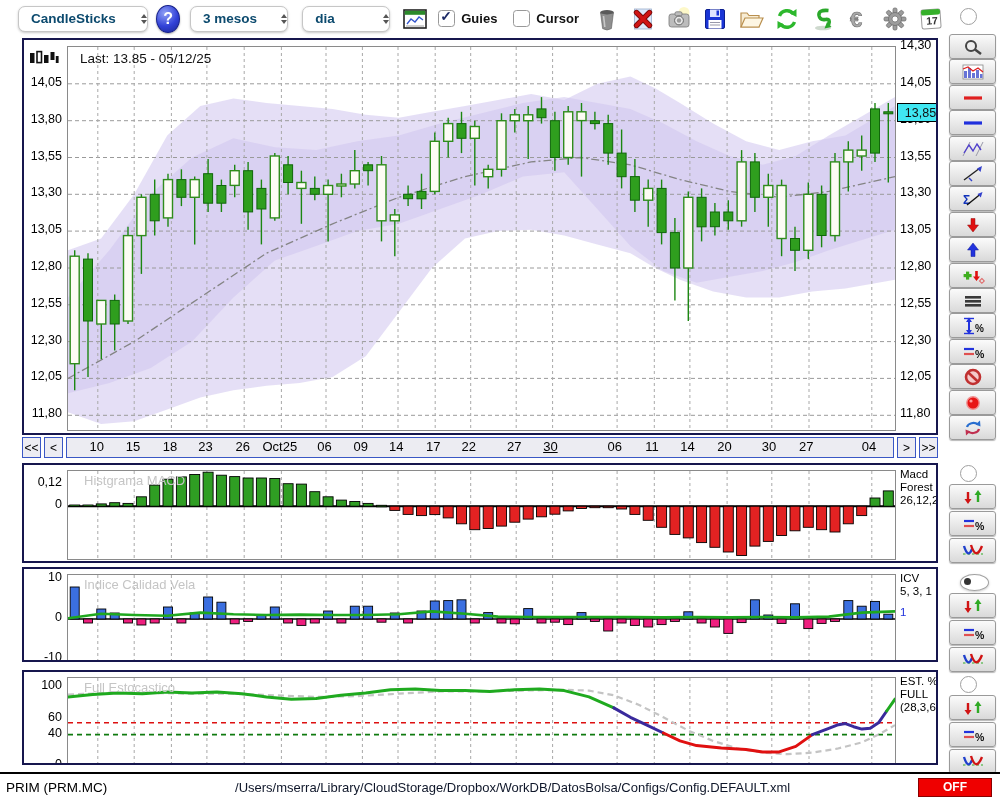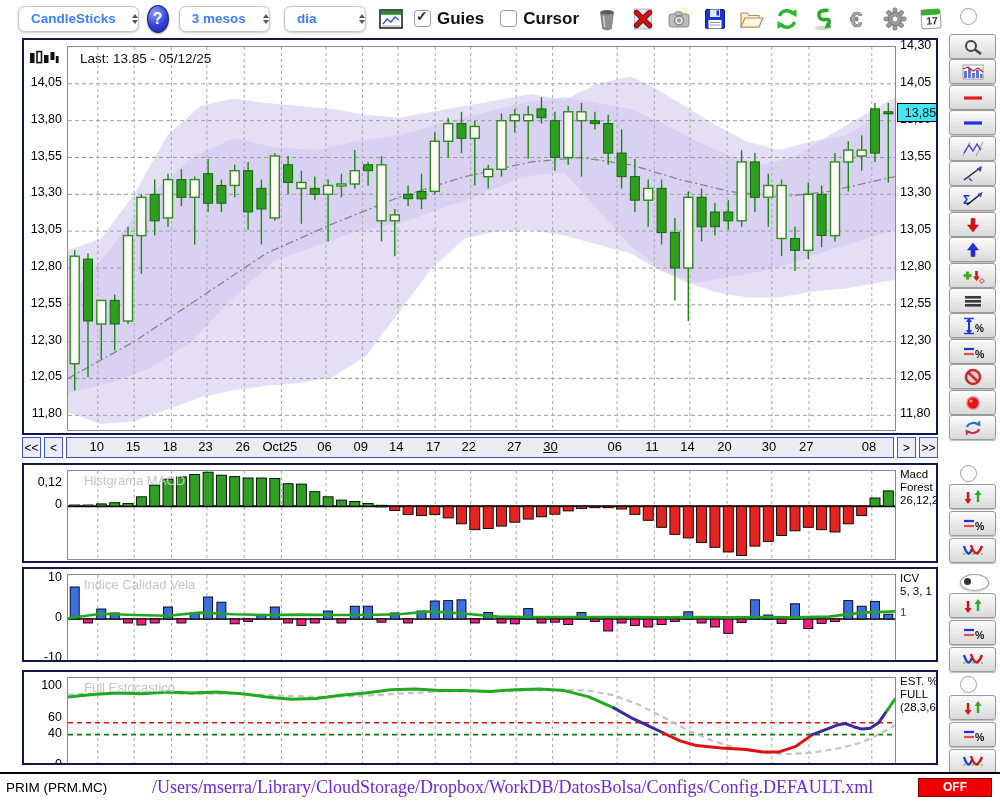--- a/index.html
+++ b/index.html
@@ -2,30 +2,30 @@
 <html><head>
 <meta charset="utf-8">
 <style>
   html,body{margin:0;padding:0;background:#fff;}
   #app{position:relative;width:1000px;height:800px;background:#fff;overflow:hidden;
        font-family:"Liberation Sans",sans-serif;color:#111;}
   
   #toolbar{position:absolute;left:0;top:0;width:945px;height:37px;display:flex;align-items:center;background:#fff;}
   .sel{height:24px;border:1px solid #c6c6c6;border-radius:7px;background:#fff;
        box-shadow:0 1px 2.5px rgba(0,0,0,.22);display:flex;align-items:center;justify-content:space-between;
-       padding:0 0 0 12px;font-size:13.5px;font-weight:600;color:#3b82f6;cursor:pointer;}
+       padding:0 0 0 12px;font-size:13.5px;font-weight:600;color:#0c4a6e;cursor:pointer;}
   .chev{display:flex;flex-direction:column;gap:2px;margin-left:8px;}
   .chev i{width:0;height:0;border-left:3.5px solid transparent;border-right:3.5px solid transparent;}
   .chev .up{border-bottom:4.5px solid #555;}
   .chev .dn{border-top:4.5px solid #555;}
   .help{width:26px;height:26px;border-radius:50%;
         background:radial-gradient(circle at 35% 28%,#8fa0f5 0%,#3242d8 55%,#1b2796 100%);
         border:1px solid #16208a;color:#fff;font-weight:bold;font-size:16px;
         display:flex;align-items:center;justify-content:center;box-shadow:0 1px 2px rgba(0,0,0,.35);cursor:pointer;}
-  .cbwrap{display:flex;align-items:center;gap:6px;font-size:17px;font-weight:600;cursor:pointer;}
+  .cbwrap{display:flex;align-items:center;gap:6px;font-size:13px;font-weight:600;cursor:pointer;}
   .cb{width:15px;height:15px;border:1.5px solid #999;border-radius:3.5px;background:#fff;position:relative;}
   .cb.checked::after{content:"\2713";position:absolute;left:1px;top:-3px;font-size:14px;font-weight:bold;color:#1c2a66;}
   .ticon{width:28px;height:28px;display:flex;align-items:center;justify-content:center;cursor:pointer;}
   .ticon svg{width:26px;height:26px;}
   #toolbar-icons{display:flex;gap:8px;margin-left:14px;}
   
   #sidebar{position:absolute;left:945px;top:0;width:55px;height:800px;background:#fff;}
   .radio{position:absolute;left:15px;width:15px;height:15px;border:1.5px solid #a0a0a0;border-radius:50%;background:#fff;cursor:pointer;}
   .radio.sel::after{content:"";position:absolute;left:3px;top:3px;width:7px;height:7px;border-radius:50%;background:#333;}
   .sbtn{position:absolute;left:4px;width:45px;height:23px;border:1px solid #9a9a9a;border-radius:3px;
@@ -52,21 +52,21 @@
   
   #navbar{position:absolute;left:22px;top:437px;width:916px;height:21px;display:flex;gap:3px;}
   .nbtn{width:19px;border:1.5px solid #3a57c5;background:#ececf2;font-size:12px;display:flex;align-items:center;
         justify-content:center;color:#000;box-sizing:border-box;cursor:pointer;}
   #date-strip{flex:1;border:1.5px solid #3a57c5;background:#ececf2;position:relative;overflow:hidden;box-sizing:border-box;}
   .dlabel{position:absolute;top:1px;font-size:13px;color:#000;transform:translateX(-50%);white-space:nowrap;}
   
   #statusbar{position:absolute;left:0;top:772px;width:1000px;height:28px;border-top:2px solid #000;
              display:flex;align-items:center;box-sizing:border-box;background:#fff;}
   .sym{margin-left:6px;font-size:13.5px;color:#000;}
-  .fpath{flex:1;text-align:center;color:#6d28d9;font-size:18px;font-family:Liberation Serif, serif;}
+  .fpath{flex:1;text-align:center;color:#0f172a;font-size:13px;}
   .off{margin-right:8px;background:#ef0000;border:1px solid #8a0000;color:#fff;font-weight:bold;font-size:12px;
        width:72px;height:17px;display:flex;align-items:center;justify-content:center;cursor:pointer;}
 </style>
 </head>
 <body>
 
 <div id="app">
 
   <div id="toolbar">
     <div class="sel" style="margin-left:18px;width:138px">
@@ -578,21 +578,21 @@
         <div class="dlabel" style="left: 366.3px;">17</div>
         <div class="dlabel" style="left: 401.8px;">22</div>
         <div class="dlabel" style="left: 447.2px;">27</div>
         <div class="dlabel" style="left: 483.4px; text-decoration: underline;">30</div>
         <div class="dlabel" style="left: 547.8px;">06</div>
         <div class="dlabel" style="left: 584.9px;">11</div>
         <div class="dlabel" style="left: 620.4px;">14</div>
         <div class="dlabel" style="left: 657.5px;">20</div>
         <div class="dlabel" style="left: 702.1px;">30</div>
         <div class="dlabel" style="left: 739.2px;">27</div>
-        <div class="dlabel" style="left: 801.9px;">08</div>
+        <div class="dlabel" style="left: 801.9px;">04</div>
       </div>
     <div class="nbtn">&gt;</div>
     <div class="nbtn">&gt;&gt;</div>
   </div>
 
   <div class="panel" id="sub-0">
     <div class="watermark">Histgrama MACD</div>
     <div class="plot subplot"><svg width="827" height="88">
           <line x1="29.8" y1="0" x2="29.8" y2="88" stroke="#a8a8a8" stroke-dasharray="3 3" stroke-width="1"></line>
           <line x1="66.2" y1="0" x2="66.2" y2="88" stroke="#a8a8a8" stroke-dasharray="3 3" stroke-width="1"></line>

